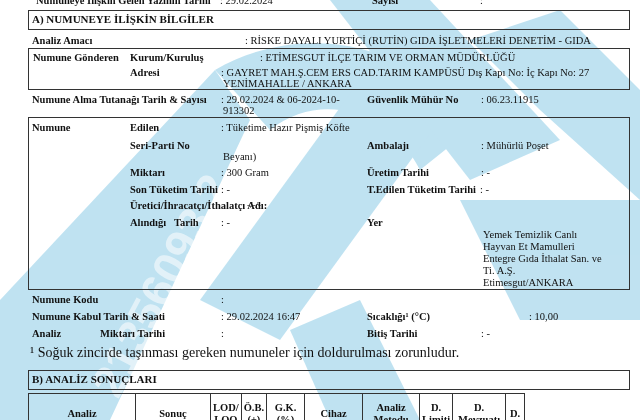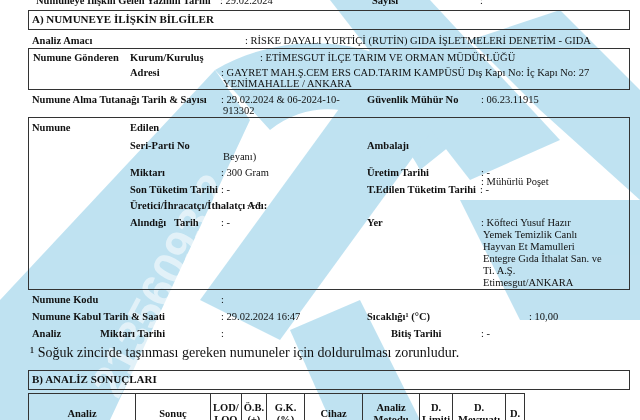--- a/index.html
+++ b/index.html
@@ -57,62 +57,62 @@
 
   <div class="t b" style="left:32px;top:93px;">Numune Alma Tutanağı Tarih &amp; Sayısı</div>
   <div class="t" style="left:221px;top:93px;">: 29.02.2024 &amp; 06-2024-10-</div>
   <div class="t" style="left:223px;top:104px;">913302</div>
   <div class="t b" style="left:367px;top:93px;">Güvenlik Mühür No</div>
   <div class="t" style="left:481px;top:93px;">: 06.23.11915</div>
 
   <div class="box" style="left:28px;top:117px;width:602px;height:173px;"></div>
   <div class="t b" style="left:32px;top:121px;">Numune</div>
   <div class="t b" style="left:130px;top:121px;">Edilen</div>
+  <div class="t" style="left:221px;top:121px;">: Tüketime Hazır Pişmiş Köfte</div>
 
   <div class="t b" style="left:130px;top:139px;">Seri-Parti No</div>
   <div class="t" style="left:223px;top:150px;">Beyanı)</div>
   <div class="t b" style="left:367px;top:139px;">Ambalajı</div>
-  <div class="t" style="left:481px;top:139px;margin-top:36px;">: Mühürlü Poşet</div>
+  <div class="t" style="left:481px;top:139px;">: Mühürlü Poşet</div>
 
   <div class="t b" style="left:130px;top:166px;">Miktarı</div>
   <div class="t" style="left:221px;top:166px;">: 300 Gram</div>
   <div class="t b" style="left:367px;top:166px;">Üretim Tarihi</div>
   <div class="t" style="left:481px;top:166px;">: -</div>
 
   <div class="t b" style="left:130px;top:183px;">Son Tüketim Tarihi</div>
   <div class="t" style="left:221px;top:183px;">: -</div>
   <div class="t b" style="left:367px;top:183px;">T.Edilen Tüketim Tarihi</div>
   <div class="t" style="left:480px;top:183px;">: -</div>
 
   <div class="t b" style="left:130px;top:199px;">Üretici/İhracatçı/İthalatçı Adı:</div>
   <div class="t" style="left:247px;top:199px;font-size:9px;">-/-/-</div>
 
   <div class="t b" style="left:130px;top:216px;">Alındığı</div>
   <div class="t b" style="left:174px;top:216px;">Tarih</div>
   <div class="t" style="left:221px;top:216px;">: -</div>
   <div class="t b" style="left:367px;top:216px;">Yer</div>
-  <div class="t" style="left:481px;top:216px;">: Köfteci Yusuf Hazır</div>
   <div class="t" style="left:483px;top:228px;">Yemek Temizlik Canlı</div>
   <div class="t" style="left:483px;top:240px;">Hayvan Et Mamulleri</div>
   <div class="t" style="left:483px;top:252px;">Entegre Gıda İthalat San. ve</div>
   <div class="t" style="left:483px;top:264px;">Ti. A.Ş.</div>
   <div class="t" style="left:483px;top:276px;">Etimesgut/ANKARA</div>
 
   <div class="t b" style="left:32px;top:293px;">Numune Kodu</div>
   <div class="t" style="left:221px;top:293px;">:</div>
 
   <div class="t b" style="left:32px;top:310px;">Numune Kabul Tarih &amp; Saati</div>
   <div class="t" style="left:221px;top:310px;">: 29.02.2024 16:47</div>
   <div class="t b" style="left:367px;top:310px;">Sıcaklığı¹ (°C)</div>
   <div class="t" style="left:481px;top:310px;margin-left:48px;">: 10,00</div>
 
   <div class="t b" style="left:32px;top:327px;">Analiz</div>
   <div class="t b" style="left:100px;top:327px;">Miktarı Tarihi</div>
   <div class="t" style="left:221px;top:327px;">:</div>
-  <div class="t b" style="left:367px;top:327px;margin-left:24px;">Bitiş Tarihi</div>
+  <div class="t b" style="left:367px;top:327px;">Bitiş Tarihi</div>
   <div class="t" style="left:481px;top:327px;">: -</div>
 
   <div class="t" style="left:30px;top:346px;font-size:14px;">¹ Soğuk zincirde taşınması gereken numuneler için doldurulması zorunludur.</div>
 
   <div class="box" style="left:28px;top:370px;width:602px;height:20px;"></div>
   <div class="t hdr" style="left:32px;top:373px;">B) ANALİZ SONUÇLARI</div>
 
   <table class="res">
     <tbody>
         <tr>

